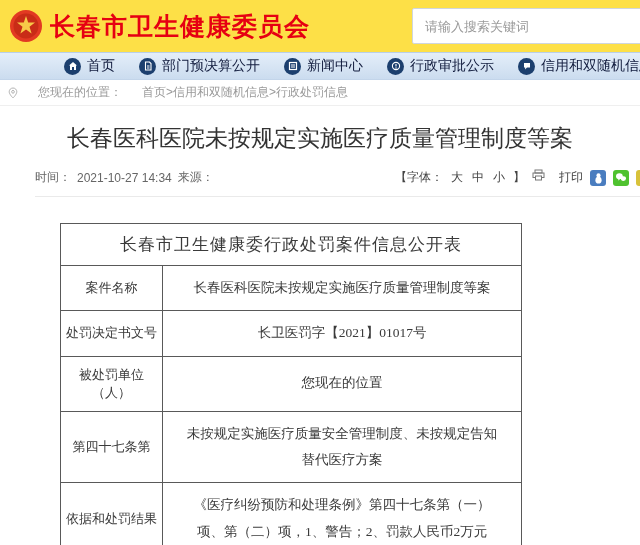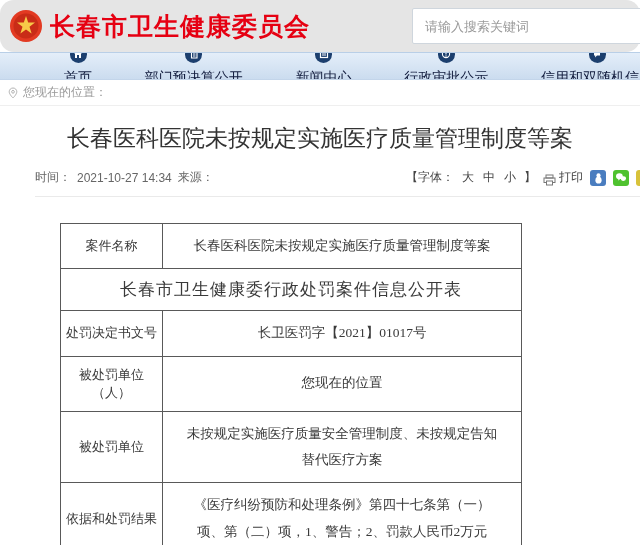--- a/index.html
+++ b/index.html
@@ -1,56 +1,56 @@
 <!DOCTYPE html>
 <html><head>
 <meta charset="utf-8">
 <style>
   * { margin:0; padding:0; box-sizing:border-box; }
   html,body { width:640px; height:545px; overflow:hidden; background:#fff;
     font-family:"Liberation Sans", sans-serif; }
   body { position:relative; }
 
   
-  .site-header { height:52px; background:#e5e5e5; display:flex; align-items:center;
-    padding-left:8px; position:relative;border-radius:14px; }
+  .site-header { height:52px; background:#fde047; display:flex; align-items:center;
+    padding-left:8px; position:relative; }
   .emblem { width:36px; height:36px; flex:0 0 36px; }
   .site-title { font-size:25px; font-weight:bold; color:#e60012; margin-left:6px;
     letter-spacing:1px; white-space:nowrap; }
   .search-box { position:absolute; left:412px; top:8px; width:260px; height:36px;
     border:1px solid #cfd6dd; border-radius:2px; background:#fff; padding:0 12px;
     font-size:13px; color:#333; outline:none; }
   .search-box::placeholder { color:#999; }
 
   
   .nav-bar { height:28px; background:linear-gradient(180deg,#e4eef9 0%,#cbdcef 100%);
     border-top:1px solid #b9cfe7; border-bottom:1px solid #c3d5ea; overflow:hidden; }
   .nav-inner { width:715px; height:100%; display:flex; align-items:center;
     justify-content:space-between; padding:0 62px 0 64px; }
   .nav-item { display:flex; align-items:center; gap:6px; font-size:14px; color:#101a3c;
-    white-space:nowrap; cursor:pointer;flex-direction:column; }
+    white-space:nowrap; cursor:pointer; }
   .nav-ic { width:17px; height:17px; border-radius:50%; background:#1c3f6e;
     display:flex; align-items:center; justify-content:center; flex:0 0 17px; }
   .nav-ic svg { width:10px; height:10px; }
 
   
-  .breadcrumb { height:26px; display:flex; align-items:center; gap:5px;
+  .breadcrumb { height:26px; display:flex; align-items:center; gap:20px;
     padding-left:8px; font-size:12px; color:#999; border-bottom:1px solid #efefef; }
 
   
   .article-title { margin:14px 55px 0; text-align:center; font-size:23px; color:#333;
     line-height:37px; font-weight:400; }
   .meta-row { margin:12px 0 0 35px; padding:0 2px 10px 0; border-bottom:1px solid #eaeaea;
     display:flex; align-items:center; justify-content:space-between; font-size:12px;
     color:#666; }
   .meta-left { display:flex; gap:6px; align-items:center; white-space:nowrap;text-align:center; }
   .meta-right { display:flex; gap:7px; align-items:center; white-space:nowrap;
     color:#444; margin-right:-14px; }
   .font-link { cursor:pointer; color:#444; padding:0 1px; }
-  .print-btn { display:flex; align-items:flex-end; gap:3px; cursor:pointer; color:#444; }
+  .print-btn { display:flex; align-items:flex-start; gap:14px; cursor:pointer; color:#444; }
   .share-ic { width:16px; height:16px; border-radius:3px; display:flex; align-items:center;
     justify-content:center; cursor:pointer; }
   .share-qq { background:#4a7dbf; }
   .share-wechat { background:#4fc22f; }
   .share-more { background:#d8c23a; }
 
   
   .penalty-table { margin:26px 0 0 60px; width:462px; border-collapse:collapse;
     font-family:"Liberation Serif", serif; color:#3a3a3a; }
   .penalty-table th, .penalty-table td { border:1px solid #595959; text-align:center;
@@ -121,20 +121,21 @@
       <span>信用和双随机信息</span>
     </div>
   </div>
 </div>
 
 <div class="breadcrumb">
   <svg width="10" height="12" viewBox="0 0 10 12">
     <path d="M5 1 C2.8 1 1.2 2.7 1.2 4.8 C1.2 7.3 5 11 5 11 C5 11 8.8 7.3 8.8 4.8 C8.8 2.7 7.2 1 5 1 Z M5 6.2 C4.2 6.2 3.6 5.6 3.6 4.8 C3.6 4 4.2 3.4 5 3.4 C5.8 3.4 6.4 4 6.4 4.8 C6.4 5.6 5.8 6.2 5 6.2 Z" fill="none" stroke="#aaa" stroke-width="0.9"></path>
   </svg>
   <span>您现在的位置：</span>
+  <span>首页&gt;信用和双随机信息&gt;行政处罚信息</span>
 </div>
 
 <h1 class="article-title">长春医科医院未按规定实施医疗质量管理制度等案</h1>
 
 <div class="meta-row">
   <div class="meta-left">
     <span>时间：</span>
     <span>2021-10-27 14:34</span>
     <span>来源：</span>
   </div>
@@ -165,36 +166,36 @@
           <ellipse cx="8.4" cy="6.6" rx="2.6" ry="2.3" fill="#fff"></ellipse>
         </svg>
     </span>
     <span class="share-ic share-more"></span>
   </div>
 </div>
 
 <table class="penalty-table">
   <tbody>
     <tr>
+      <th class="tbl-title" colspan="2">长春市卫生健康委行政处罚案件信息公开表</th>
+    </tr>
+    <tr>
       <td class="lbl">案件名称</td>
       <td class="val">长春医科医院未按规定实施医疗质量管理制度等案</td>
     </tr>
     <tr>
-      <th class="tbl-title" colspan="2">长春市卫生健康委行政处罚案件信息公开表</th>
-    </tr>
-    <tr>
       <td class="lbl">处罚决定书文号</td>
       <td class="val">长卫医罚字【2021】01017号</td>
     </tr>
     <tr>
       <td class="lbl">被处罚单位（人）</td>
       <td class="val">您现在的位置</td>
     </tr>
     <tr>
-      <td class="lbl">被处罚单位</td>
+      <td class="lbl">第四十七条第</td>
       <td class="val">未按规定实施医疗质量安全管理制度、未按规定告知替代医疗方案</td>
     </tr>
     <tr>
       <td class="lbl">依据和处罚结果</td>
       <td class="val">《医疗纠纷预防和处理条例》第四十七条第（一）项、第（二）项，1、警告；2、罚款人民币2万元</td>
     </tr>
 
   </tbody>
 </table>
 

